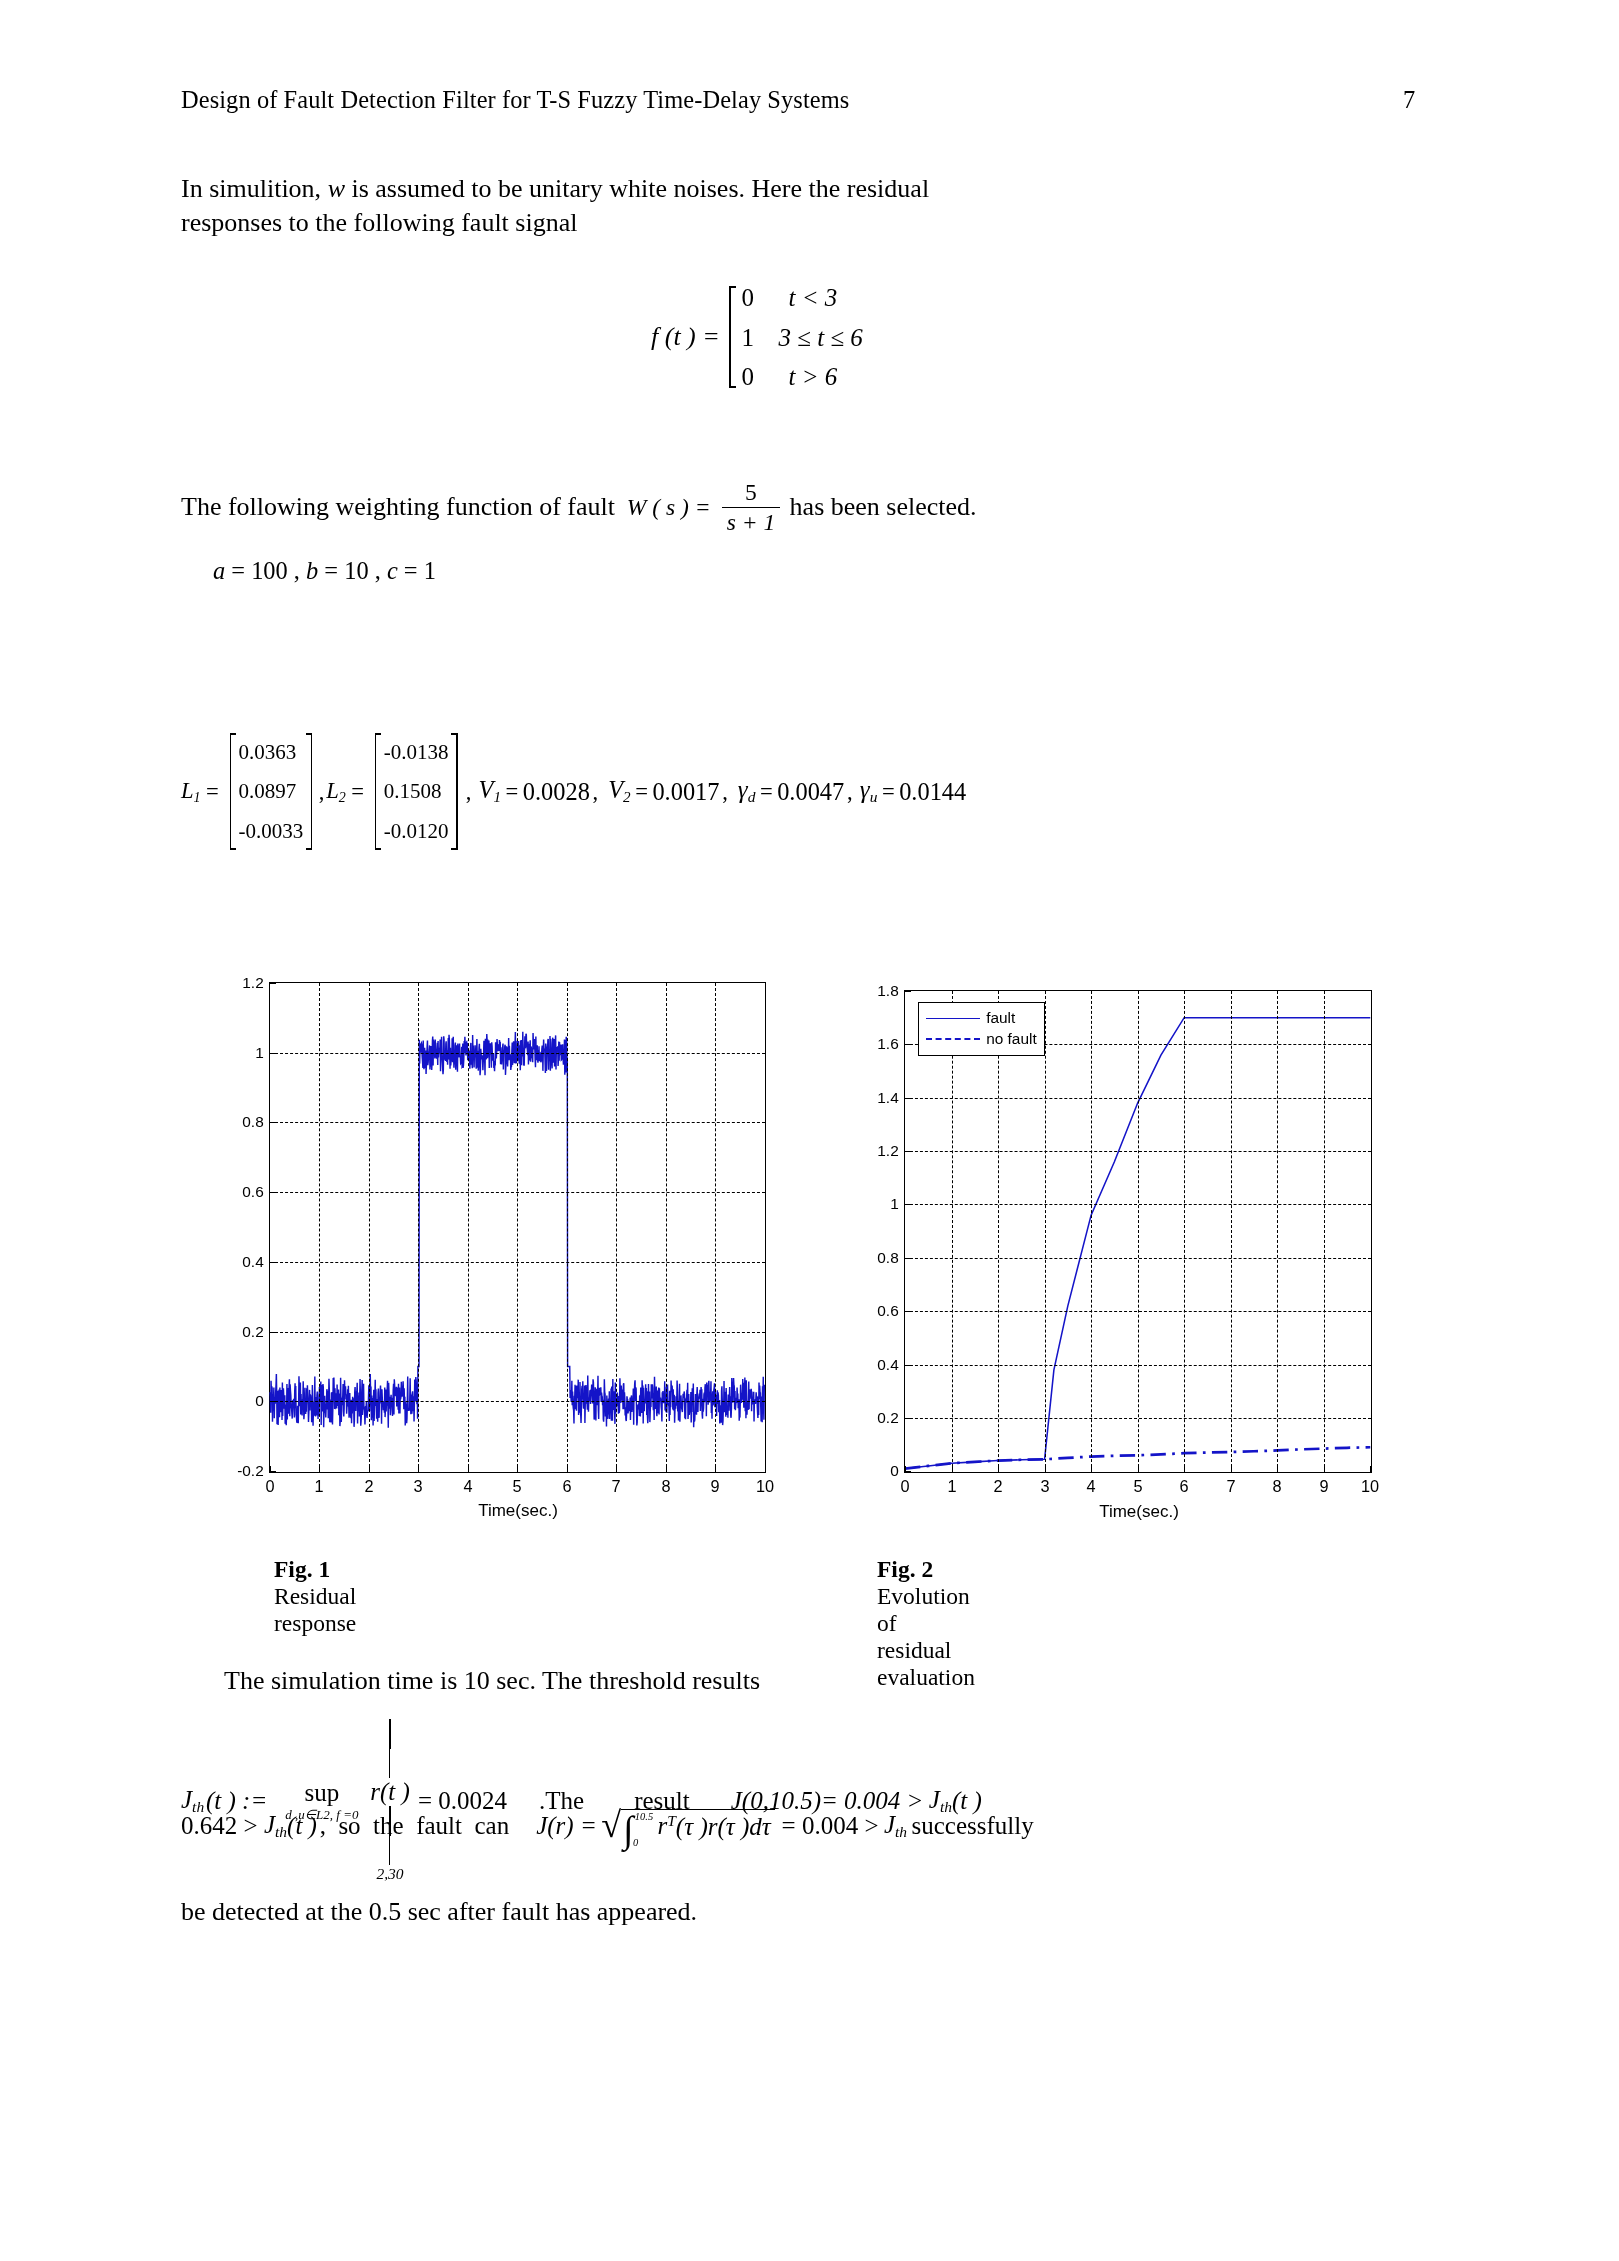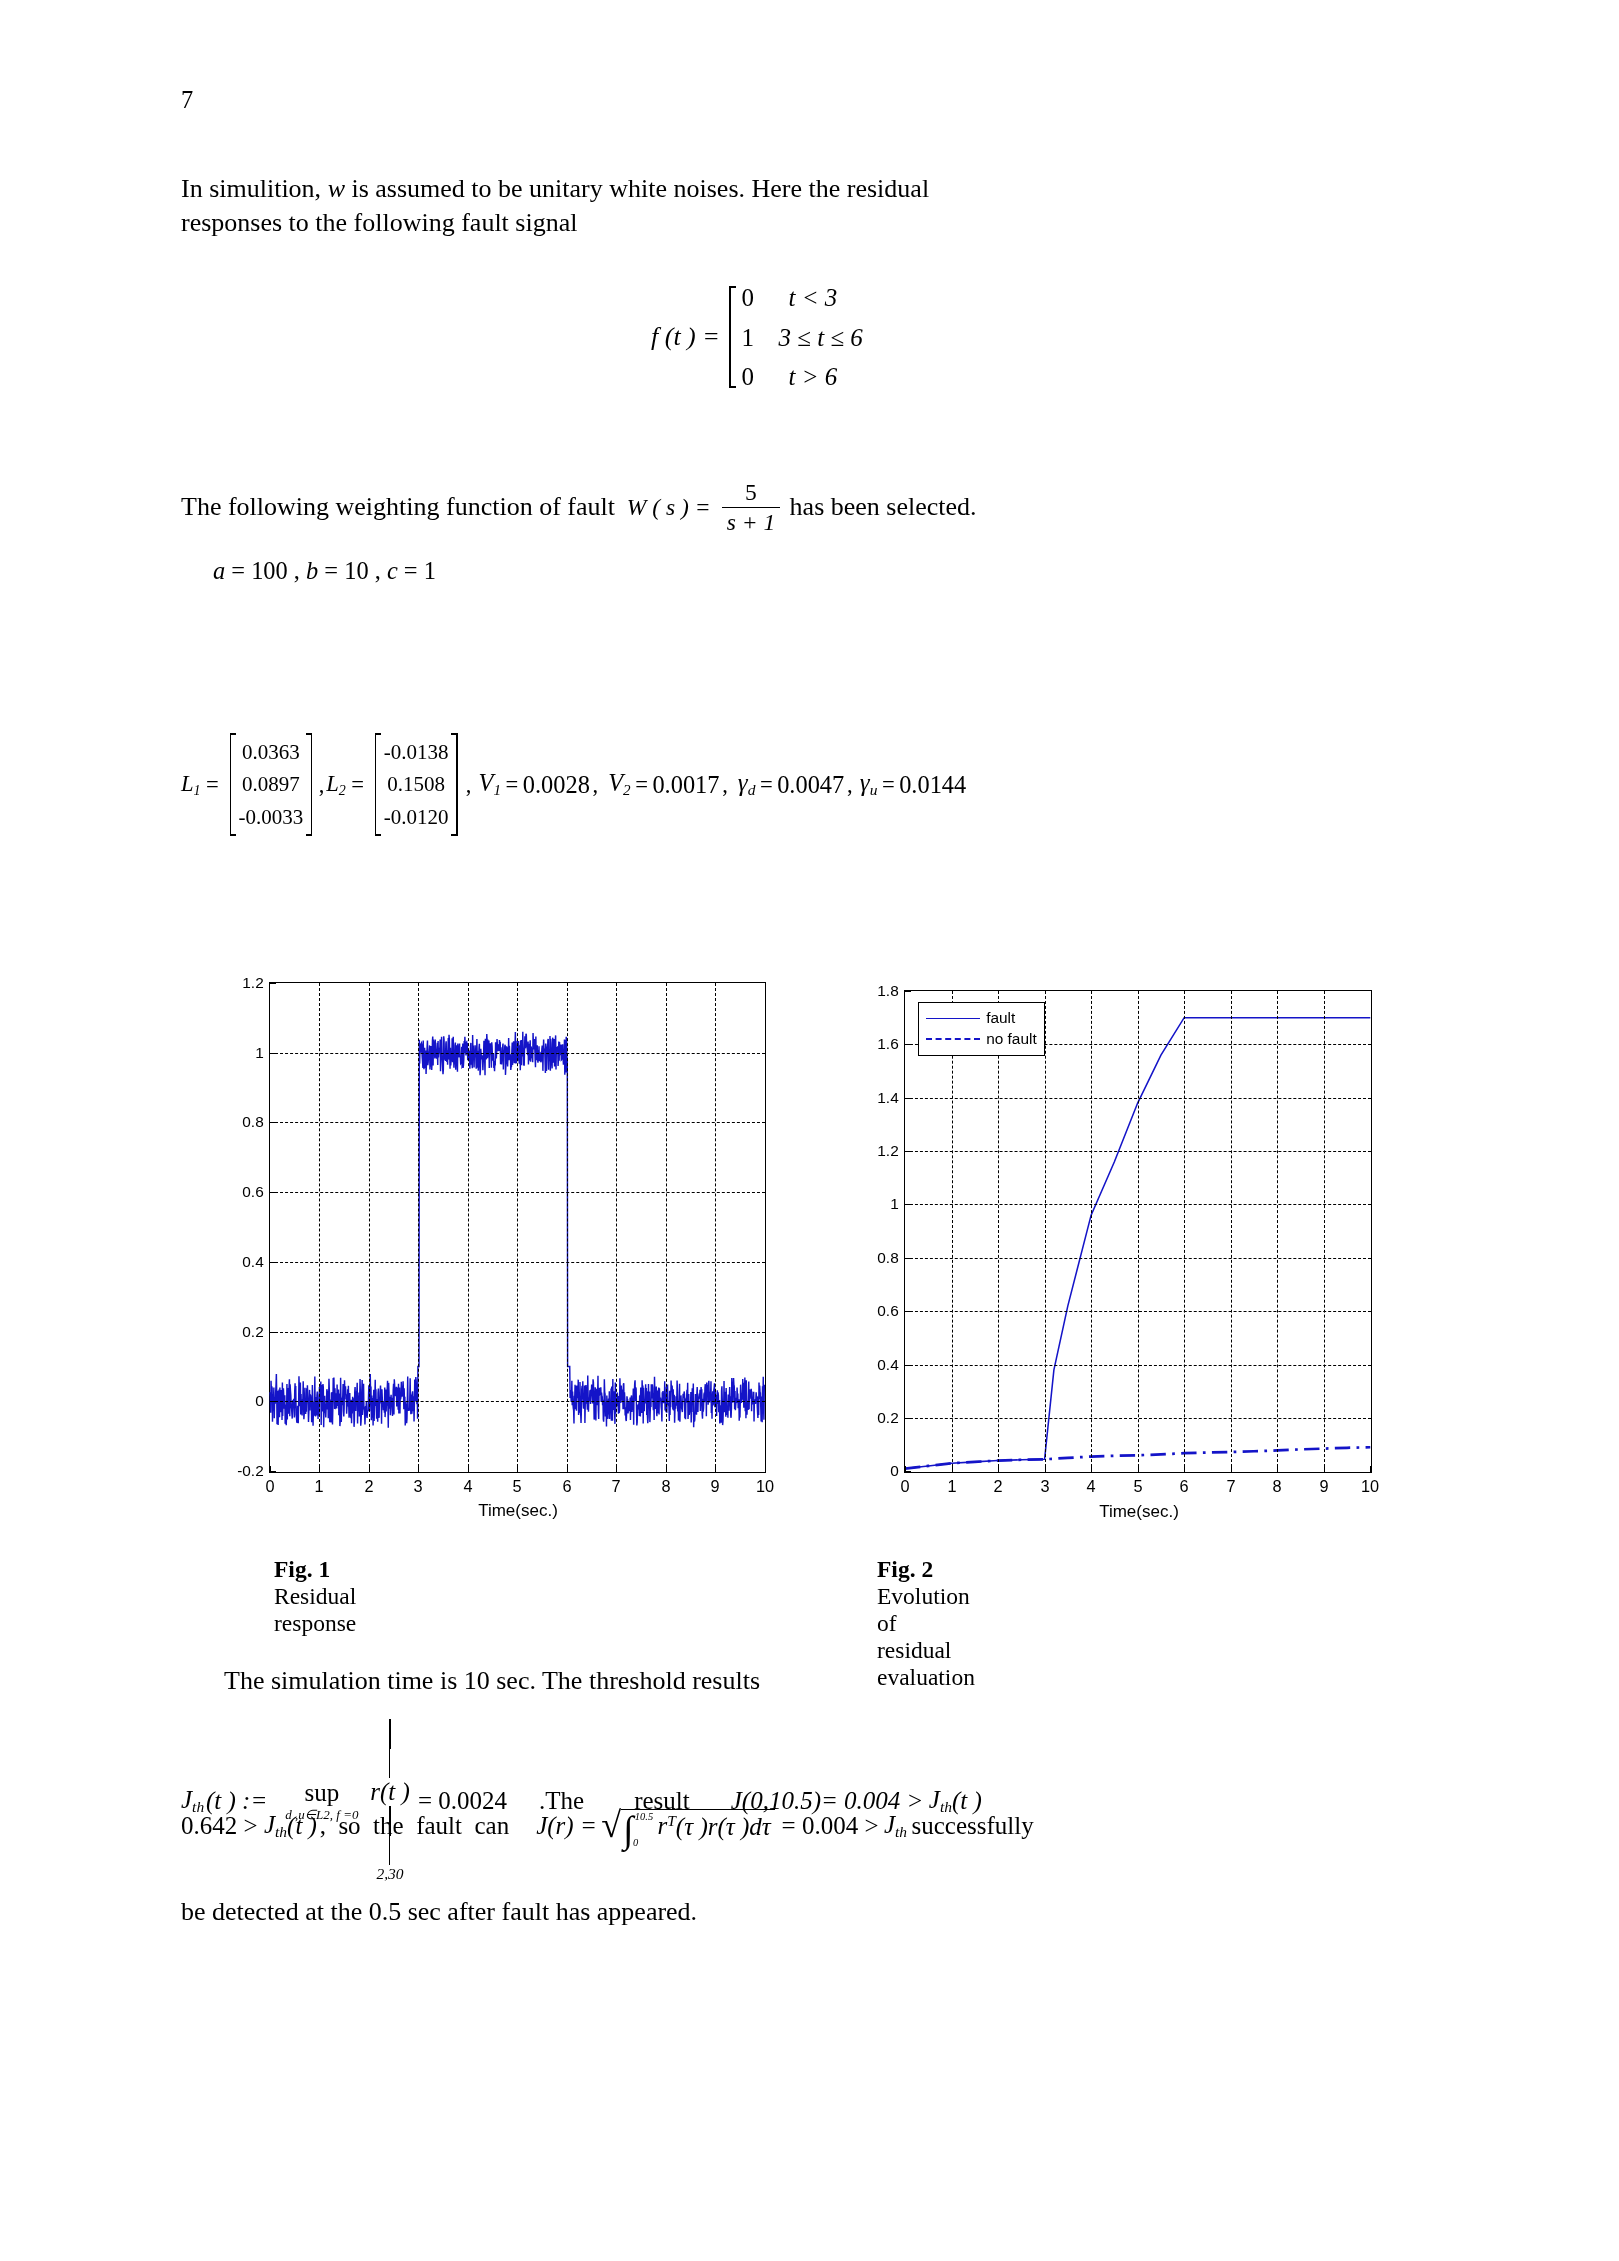--- a/index.html
+++ b/index.html
@@ -60,21 +60,21 @@
   .bracket{width:10px;align-self:stretch;position:relative;}
   .bracket:before{content:"";position:absolute;top:0;bottom:0;width:1.8px;background:#000;}
   .bracket.l:before{left:3.6px;}
   .bracket.r:before{right:3.6px;}
   .bracket:after{content:"";position:absolute;left:3.6px;right:3.6px;height:0;}
   .bracket.l .tb,.bracket.r .tb{position:absolute;height:1.8px;background:#000;}
   .bracket.l .tb{left:3.6px;width:6.3px;}
   .bracket.r .tb{right:3.6px;width:6.3px;}
   .bracket .tb.t{top:0;}
   .bracket .tb.b{bottom:0;}
-  .matcol{display:flex;flex-direction:column;text-align:center;font-size:21px;line-height:1.55;padding:2.7px 2.7px;}
+  .matcol{display:flex;flex-direction:column;font-size:21px;line-height:1.55;padding:2.7px 2.7px;gap:7px;}
 
   
   .sqrt{display:inline-flex;align-items:stretch;vertical-align:middle;}
   .sqrt .sign{font-size:1.45em;line-height:.9;}
   .sqrt .body{border-top:1.4px solid #000;padding:1.8px 4.5px 0 1.8px;}
   .intg{font-size:1.5em;line-height:.7;vertical-align:-0.22em;font-family:"Liberation Serif",serif;}
   .limsup{display:inline-flex;flex-direction:column;align-items:center;vertical-align:middle;}
   .limsup .lim{font-size:.52em;font-style:italic;margin-top:-0.9px;}
   .norm{display:inline-flex;align-items:center;flex-direction:column;}
   .nbar{display:inline-block;width:1.4px;background:#000;height:1.18em;margin:0 1.4px;vertical-align:middle;}
@@ -104,20 +104,21 @@
   .legline.solid{border-top:1.8px solid #1414c8;}
   .legline.dashdot{border-top:2.7px dashed #1414c8;}
   svg.curve{position:absolute;left:0;top:0;overflow:visible;}
 </style>
 </head>
 <body>
 
 <div class="page">
 
   <div class="runhead">
+    <span class="title">Design of Fault Detection Filter for T-S Fuzzy Time-Delay Systems</span>
     <span class="pageno">7</span>
   </div>
 
   <div class="para" style="top:172px;">
     <span>In  simulition,  </span><span class="ital">w</span><span> is  assumed  to  be  unitary  white  noises.  Here  the  residual</span><br>
     <span>responses to the following fault signal</span>
   </div>
 
   <div class="piecewise" style="left:651px;top:285px;">
     <span class="lhs mi">f (t ) =</span>

